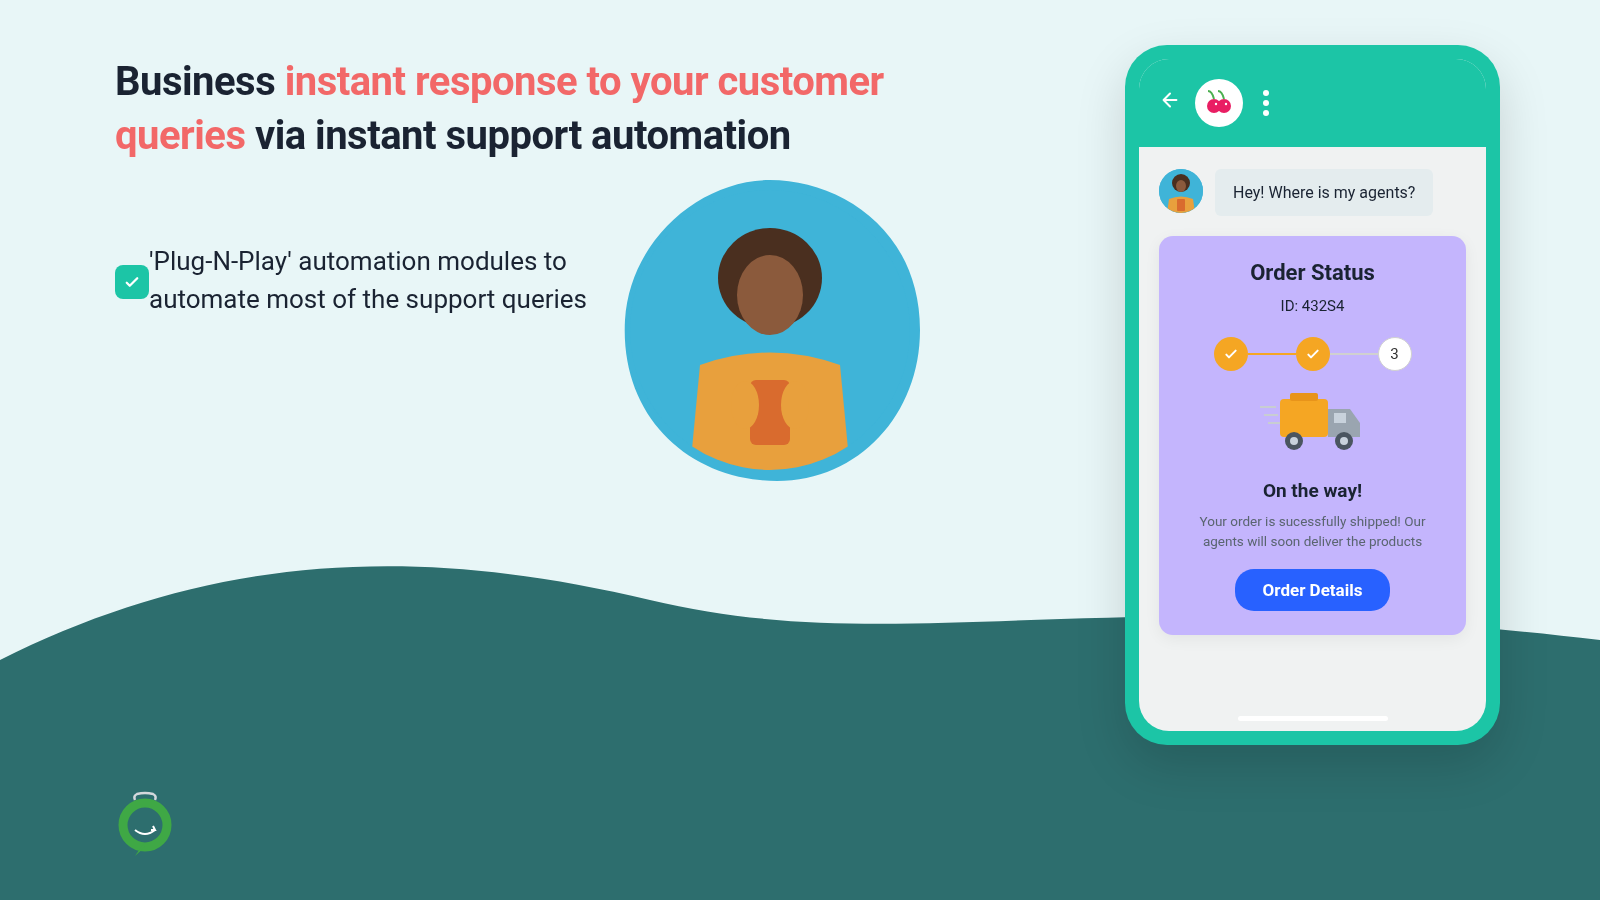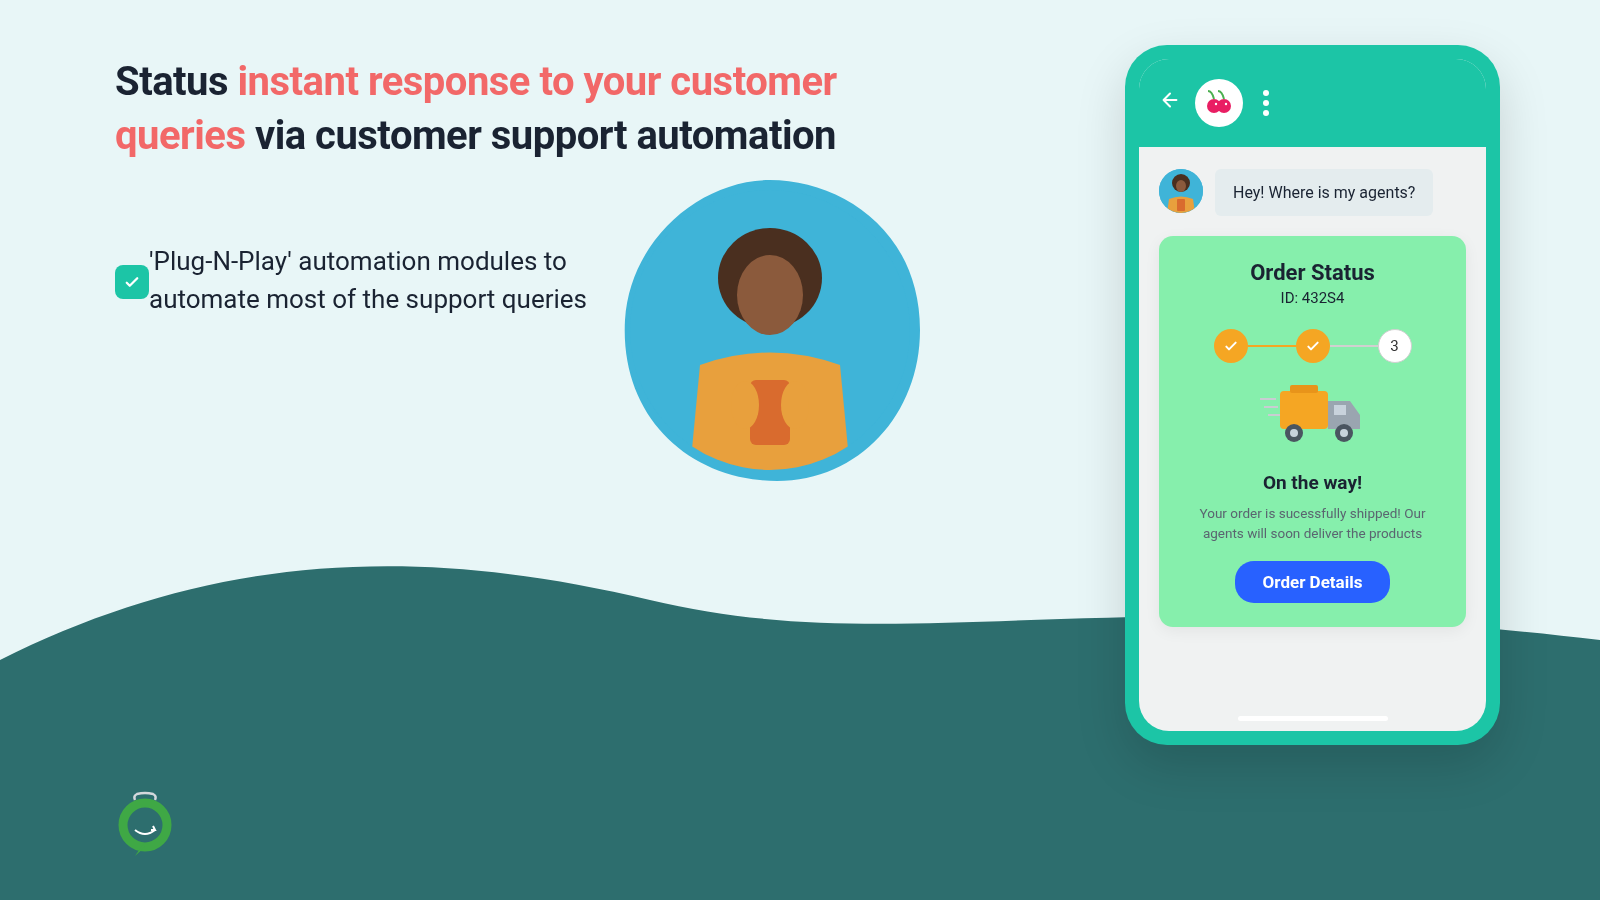--- a/index.html
+++ b/index.html
@@ -22,23 +22,23 @@
 .avatar{width:48px;height:48px;border-radius:50%;background:white;display:flex;align-items:center;justify-content:center;position:relative;}
 .chat-title-block{flex:1;}
 .chat-title{color:white;font-weight:700;font-size:19px;}
 .chat-status{color:#d4f5ef;font-size:13px;margin-top:1px;}
 .kebab{display:flex;flex-direction:column;gap:4px;cursor:pointer;padding:6px;}
 .kebab span{width:6px;height:6px;background:white;border-radius:50%;}
 .chat-body{padding:22px 20px;flex:1;display:flex;flex-direction:column;gap:20px;}
 .msg-row{display:flex;align-items:flex-start;gap:12px;}
 .msg-avatar{width:44px;height:44px;border-radius:50%;background:#3fb4d8;overflow:hidden;flex-shrink:0;}
 .msg-bubble{background:#e4ecee;padding:14px 18px;border-radius:6px;font-size:16px;color:#1a2332;}
-.card{background:#86efac;border-radius:14px;padding:24px 20px;box-shadow:0 4px 16px rgba(0,0,0,0.06);text-align:center;}
+.card{background:#c4b5fd;border-radius:14px;padding:24px 20px;box-shadow:0 4px 16px rgba(0,0,0,0.06);text-align:center;}
 .card-title{font-size:22px;font-weight:700;color:#1a2332;}
-.card-id{font-size:15px;color:#1a2332;margin-top:4px;}
+.card-id{font-size:15px;color:#1a2332;margin-top:12px;}
 .steps{display:flex;align-items:center;justify-content:center;margin:22px 0 18px;gap:0;}
 .step-circle{width:34px;height:34px;border-radius:50%;display:flex;align-items:center;justify-content:center;}
 .step-done{background:#f5a623;color:white;}
 .step-pending{background:white;border:1.5px solid #d0d0d0;color:#333;font-size:15px;}
 .step-line{width:48px;height:2.5px;background:#f5a623;}
 .step-line.pending{background:#d0d0d0;}
 .truck{margin:8px auto 16px;}
 .card-status{font-size:19px;font-weight:700;color:#1a2332;margin-top:6px;}
 .card-desc{font-size:13.5px;color:#5a6570;margin-top:10px;line-height:1.45;text-align:center;}
 .card-btn{background:#2861ff;color:white;font-weight:700;font-size:17px;padding:11px 28px;border-radius:19px;border:none;margin-top:18px;cursor:pointer;}
@@ -51,21 +51,21 @@
 .wa-icon{width:30px;height:30px;background:#25d366;border-radius:50%;display:flex;align-items:center;justify-content:center;}
 .tagline{font-weight:600;}
 </style>
 </head>
 <body>
 
 <div class="wave"></div>
 
 <div class="content">
   <h1 class="heading">
-    <span>Status </span><span class="accent">instant response to your customer queries</span><span> via customer support automation</span>
+    <span>Business </span><span class="accent">instant response to your customer queries</span><span> via instant support automation</span>
   </h1>
   <div class="bullet-row">
     <div class="check-box">
       <svg width="18" height="18" viewBox="0 0 24 24" fill="none">
           <path d="M5 13l4 4L19 7" stroke="white" stroke-width="3" stroke-linecap="round" stroke-linejoin="round"></path>
         </svg>
     </div>
     <div class="bullet-text">'Plug-N-Play' automation modules to automate most of the support queries</div>
   </div>
 </div>

